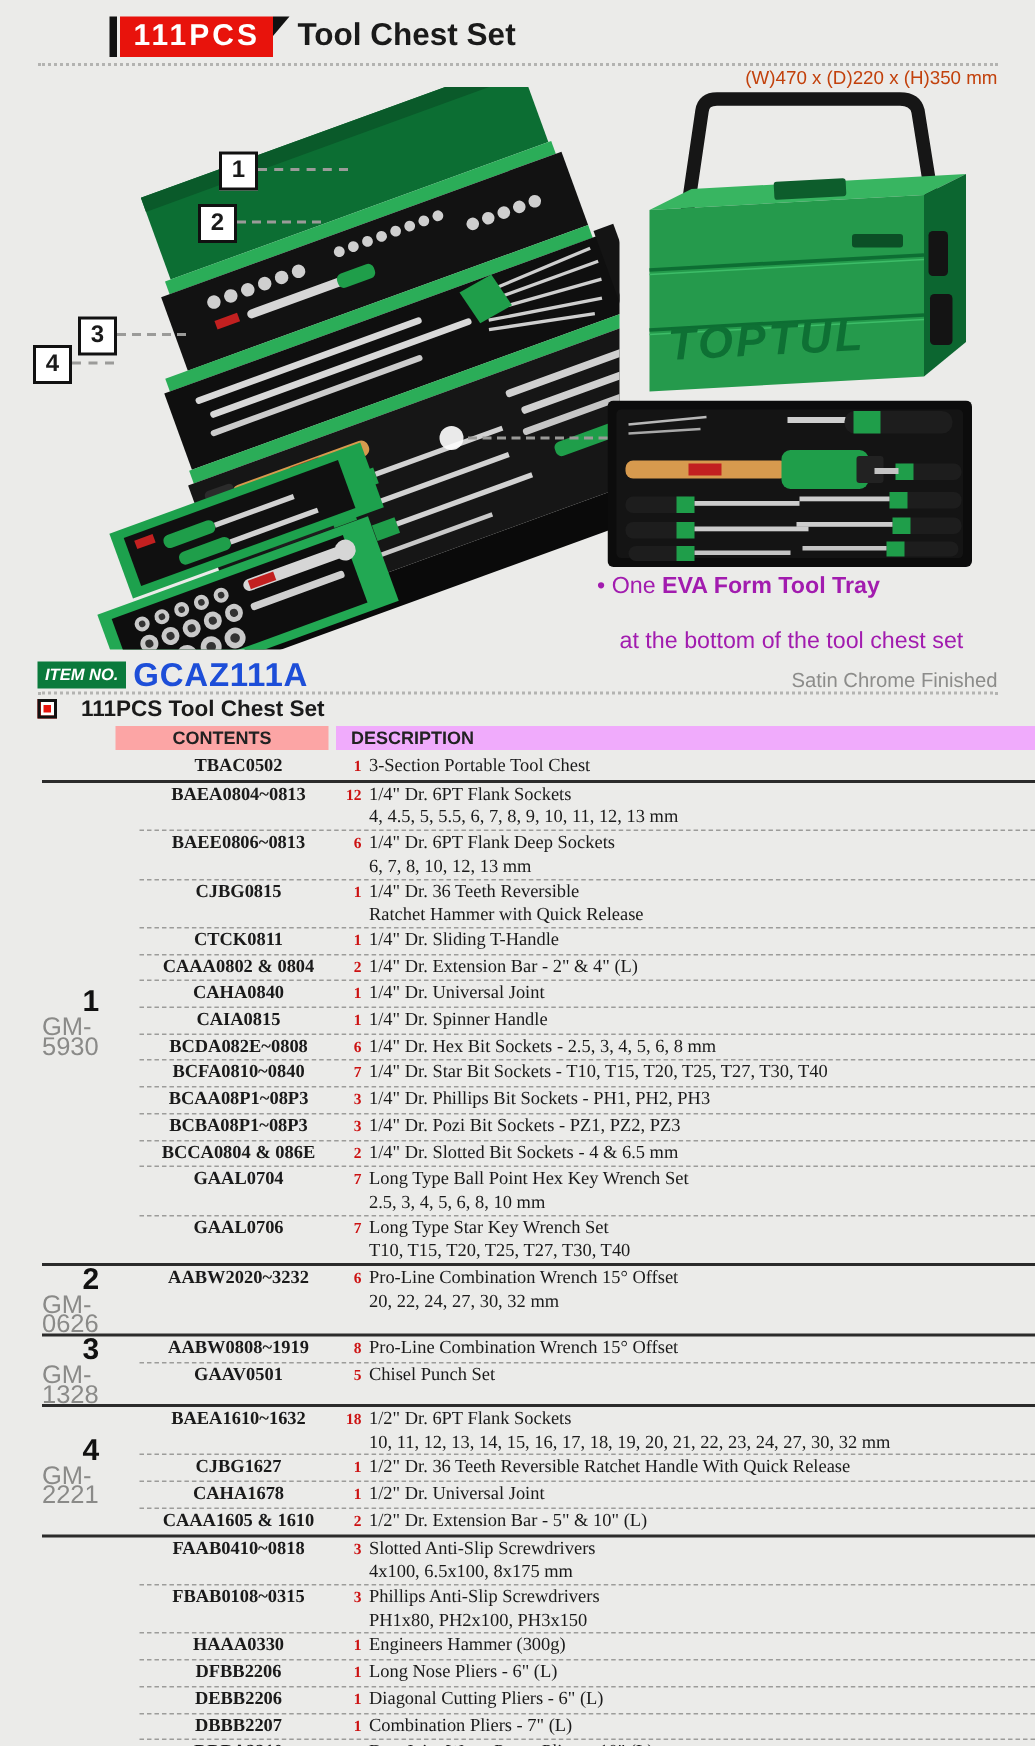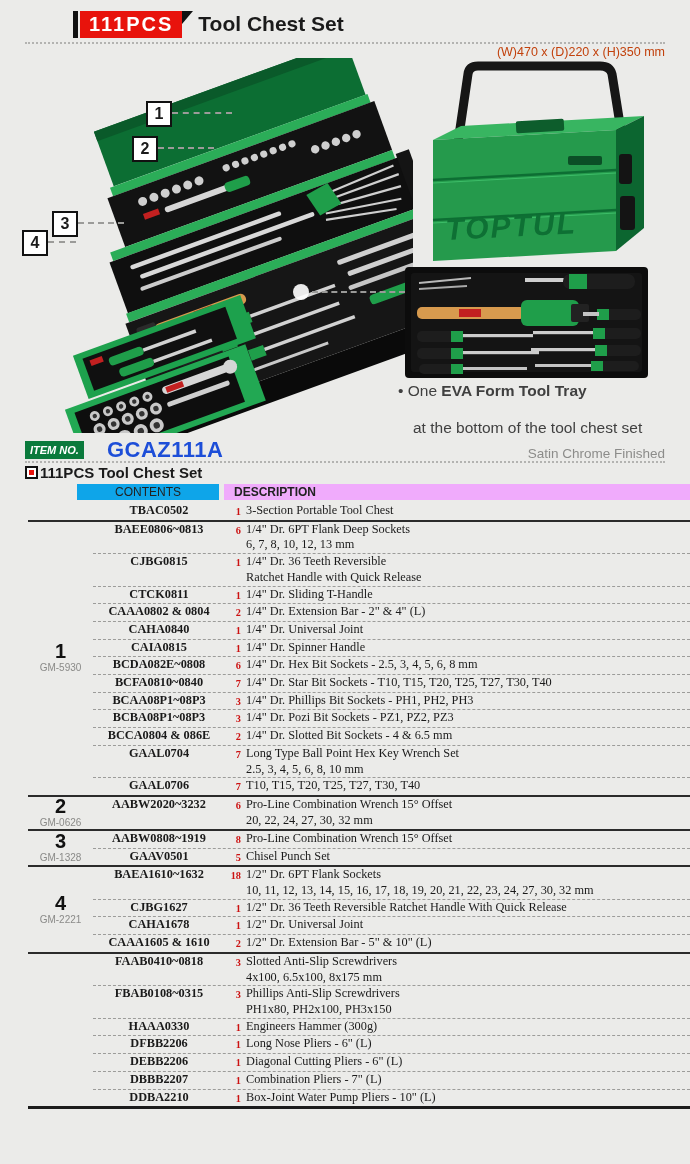--- a/index.html
+++ b/index.html
@@ -31,50 +31,50 @@
   .tray-svg{left:405px;top:212px;}
   .callout{position:absolute;width:22px;height:22px;background:#fff;border:2px solid #111;
     display:flex;align-items:center;justify-content:center;font-weight:bold;font-size:16px;z-index:4;}
   .co1{left:146px;top:46px;} .co2{left:132px;top:81px;} .co3{left:52px;top:156px;} .co4{left:22px;top:175px;}
   .leader{position:absolute;border-top:2px dashed #9b9b99;z-index:3;}
   .ld1{top:57px;left:172px;width:60px;} .ld2{top:92px;left:158px;width:56px;}
   .ld3{top:167px;left:78px;width:46px;} .ld4{top:186px;left:48px;width:28px;}
   .connector{position:absolute;top:236px;left:312px;width:93px;border-top:2.5px dashed #9a9a98;z-index:3;}
   .marker-dot{position:absolute;left:293px;top:229px;width:16px;height:16px;border-radius:50%;
     background:#fdfdfd;opacity:.92;z-index:3;}
-  .eva-note{position:absolute;left:398px;top:328px;font-size:15.5px;line-height:16.5px;color:#404040;white-space:nowrap;}
+  .eva-note{position:absolute;left:398px;top:328px;font-size:15.5px;line-height:16.5px;color:#a21caf;white-space:nowrap;}
   .eva-line1 b{font-weight:bold;}
   .eva-line2{padding-left:15px;margin-top:20px;}
 
   
-  .item-row{position:absolute;top:437px;left:25px;display:flex;align-items:center;gap:18px;}
+  .item-row{position:absolute;top:437px;left:25px;display:flex;align-items:center;}
   .itemno-badge{background:#0a7a3c;color:#fff;font-style:italic;font-weight:bold;font-size:11px;
     padding:3px 5px;letter-spacing:0;}
   .item-number{color:#1d4ed8;font-weight:bold;font-size:22px;margin-left:5px;letter-spacing:.5px;}
   .finish{position:absolute;top:446px;right:25px;font-size:13.5px;color:#8c8c8a;}
 
   .section-header{position:absolute;top:464px;left:25px;display:flex;align-items:center;}
   .red-square{width:9px;height:9px;border:2px solid #111;background:#e8130c;
     box-shadow:inset 0 0 0 2px #fff;}
-  .section-title{font-weight:bold;font-size:15px;margin-left:2px;}
+  .section-title{font-weight:bold;font-size:15px;margin-left:16px;}
 
   
   .table-wrap{position:absolute;top:484px;left:0;width:690px;}
   .t-header{display:flex;margin-left:77px;height:16px;}
-  .t-h1{width:142px;background:#0ea5e9;color:#222;font-weight:normal;font-size:12px;
+  .t-h1{width:142px;background:#fca5a5;color:#222;font-weight:bold;font-size:12px;
     display:flex;align-items:center;justify-content:center;}
   .t-hgap{width:5px;}
   .t-h2{flex:1;background:#f0abfc;color:#222;font-weight:bold;font-size:12px;
     display:flex;align-items:center;padding-left:10px;}
   .t-body{margin-left:28px;margin-top:3px;border-bottom:3px solid #1c1c1c;}
   .t-group{display:flex;}
   .t-group + .t-group{border-top:2px solid #2b2b2b;}
   .t-gutter{width:65px;display:flex;flex-direction:column;align-items:center;justify-content:center;}
   .g-num{font-size:20px;font-weight:bold;line-height:19px;color:#111;}
-  .g-model{font-size:10px;color:#8a8a88;line-height:13px;}
+  .g-model{font-size:17px;color:#8a8a88;line-height:13px;}
   .t-rows{flex:1;display:flex;flex-direction:column;font-family:Liberation Serif, serif;}
   .t-row{display:flex;line-height:15.7px;font-size:12.3px;}
   .t-row + .t-row{border-top:1px dashed #9c9c9a;}
   .t-code{width:132px;text-align:center;font-weight:bold;}
   .t-qty{width:16px;text-align:right;color:#cc1111;font-weight:bold;font-size:10.3px;padding-top:1px;}
   .t-desc{flex:1;padding-left:5px;}
 </style>
 </head>
 <body>
 
@@ -314,33 +314,41 @@
           </div>
         </div>
       </div>
       <div class="t-group">
         <div class="t-gutter">
           <div class="g-num">1</div>
           <div class="g-model">GM-5930</div>
         </div>
         <div class="t-rows">
           <div class="t-row">
+            <div class="t-code">BAEA0804~0813</div>
+            <div class="t-qty">12</div>
+            <div class="t-desc">
+              <div class="t-line">1/4" Dr. 6PT Flank Sockets</div>
+              <div class="t-line">4, 4.5, 5, 5.5, 6, 7, 8, 9, 10, 11, 12, 13 mm</div>
+            </div>
+          </div>
+          <div class="t-row">
             <div class="t-code">BAEE0806~0813</div>
             <div class="t-qty">6</div>
             <div class="t-desc">
               <div class="t-line">1/4" Dr. 6PT Flank Deep Sockets</div>
               <div class="t-line">6, 7, 8, 10, 12, 13 mm</div>
             </div>
           </div>
           <div class="t-row">
             <div class="t-code">CJBG0815</div>
             <div class="t-qty">1</div>
             <div class="t-desc">
               <div class="t-line">1/4" Dr. 36 Teeth Reversible</div>
-              <div class="t-line">Ratchet Handle with Quick Release</div>
+              <div class="t-line">Ratchet Hammer with Quick Release</div>
             </div>
           </div>
           <div class="t-row">
             <div class="t-code">CTCK0811</div>
             <div class="t-qty">1</div>
             <div class="t-desc">
               <div class="t-line">1/4" Dr. Sliding T-Handle</div>
             </div>
           </div>
           <div class="t-row">
@@ -404,20 +412,21 @@
             <div class="t-qty">7</div>
             <div class="t-desc">
               <div class="t-line">Long Type Ball Point Hex Key Wrench Set</div>
               <div class="t-line">2.5, 3, 4, 5, 6, 8, 10 mm</div>
             </div>
           </div>
           <div class="t-row">
             <div class="t-code">GAAL0706</div>
             <div class="t-qty">7</div>
             <div class="t-desc">
+              <div class="t-line">Long Type Star Key Wrench Set</div>
               <div class="t-line">T10, T15, T20, T25, T27, T30, T40</div>
             </div>
           </div>
         </div>
       </div>
       <div class="t-group">
         <div class="t-gutter">
           <div class="g-num">2</div>
           <div class="g-model">GM-0626</div>
         </div>

